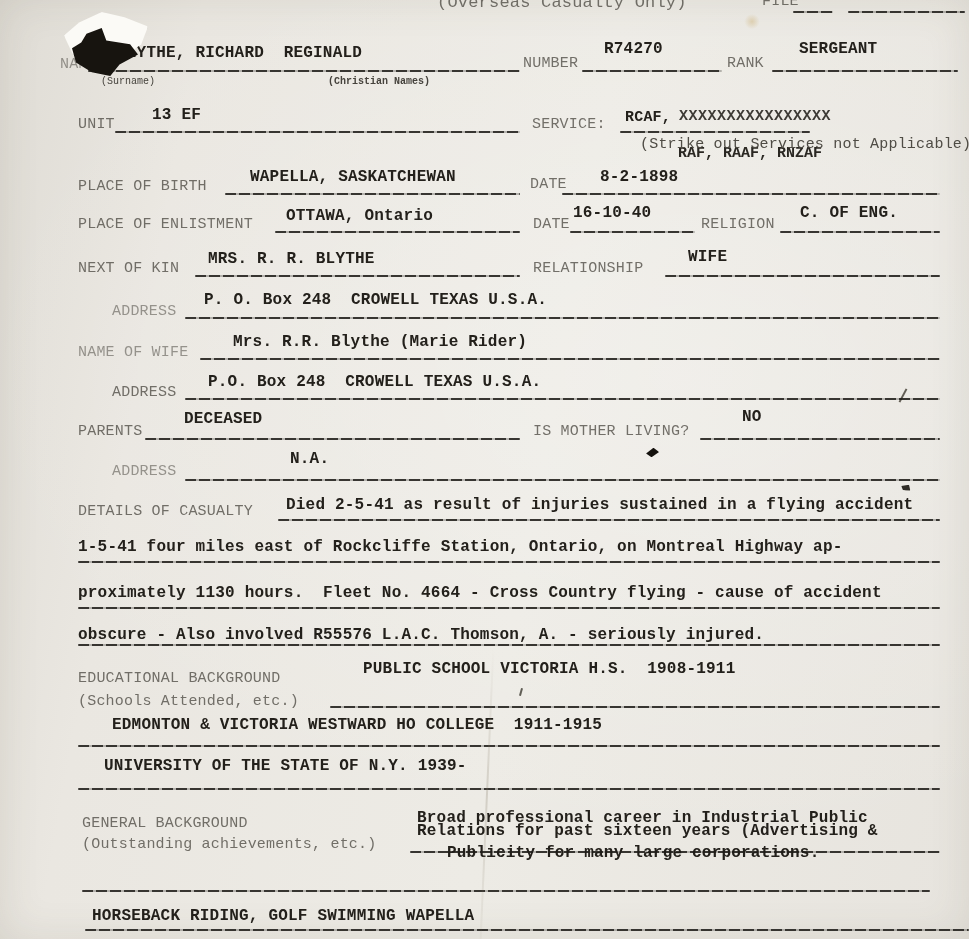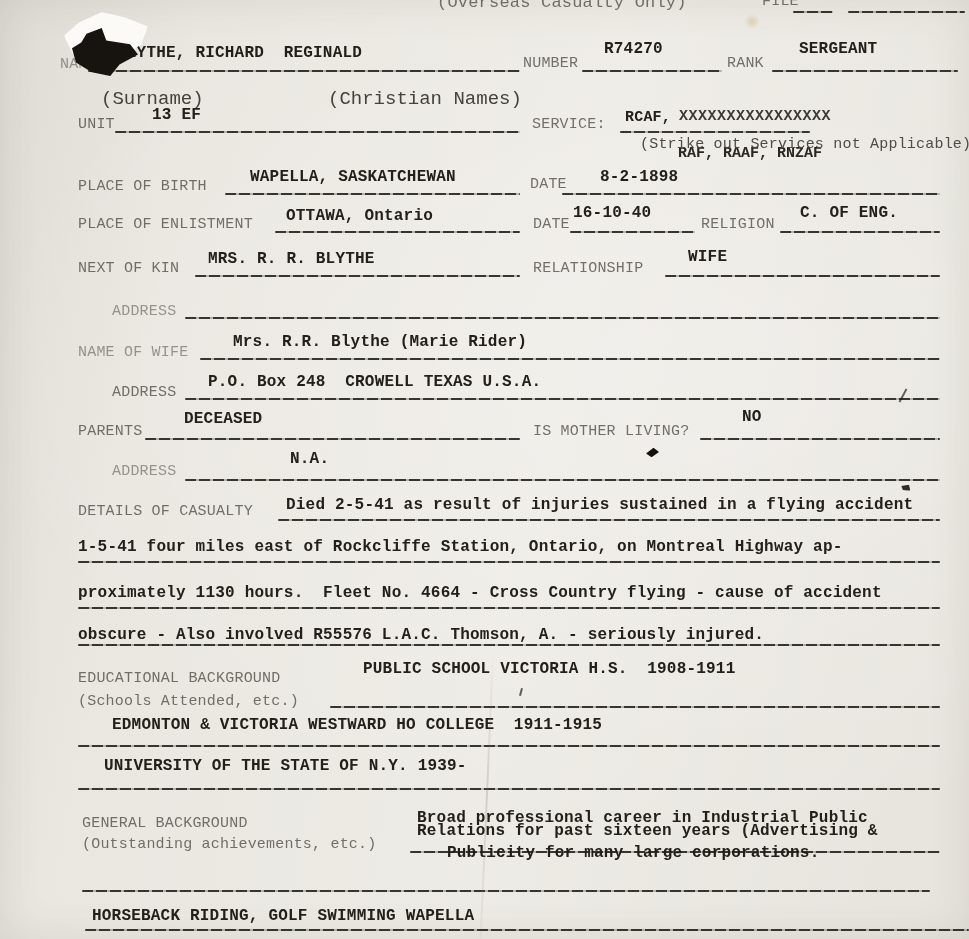--- a/index.html
+++ b/index.html
@@ -7,21 +7,21 @@
     position:relative;
     width:969px;height:939px;
     overflow:hidden;
     background:
       radial-gradient(1200px 800px at 70% 40%, rgba(255,255,255,.25), rgba(0,0,0,0) 60%),
       linear-gradient(100deg,#dfdcd5 0%, #eae7e1 18%, #edebe5 55%, #e7e4de 100%);
     box-shadow:inset 0 0 40px rgba(90,80,60,.12);
     font-family:"Liberation Mono", monospace;
   }
   .lbl{position:absolute;font-size:15px;color:#4f4c45;white-space:pre;letter-spacing:.2px;}
-  .cap{position:absolute;font-size:19px;color:#45423c;white-space:pre;margin-top:12px;}
+  .cap{position:absolute;font-size:10px;color:#45423c;white-space:pre;}
   .val{position:absolute;font-size:16px;font-weight:700;color:#23201b;white-space:pre;letter-spacing:.2px;}
   .f1{opacity:.78;}
   .f2{opacity:.55;}
   .rule{position:absolute;height:2px;border-radius:1px;
     background:repeating-linear-gradient(90deg, rgba(30,28,24,.88) 0 11px, rgba(30,28,24,.28) 11px 14px);}
   .xwrap{position:absolute;white-space:pre;}
   .xwrap span{font-size:15px;font-weight:700;color:#2a2722;white-space:pre;display:block;}
   .xwrap .xover{position:absolute;left:1px;top:-1px;letter-spacing:.5px;opacity:.9;}
   .hole-white{position:absolute;left:64px;top:12px;width:84px;height:52px;background:#fbfaf6;
     clip-path:polygon(18% 20%,45% 0,72% 10%,100% 28%,92% 62%,70% 88%,40% 100%,10% 80%,0 45%);
@@ -55,21 +55,21 @@
   <div class="lbl f2" style="left:60px;top:56px;">NAME</div>
   <div class="val" style="left:117px;top:44px;">BLYTHE, RICHARD  REGINALD</div>
   <div class="rule" style="left:88px;top:70px;width:432px;"></div>
   <div class="lbl f1" style="left:523px;top:55px;">NUMBER</div>
   <div class="val" style="left:604px;top:40px;">R74270</div>
   <div class="rule" style="left:582px;top:70px;width:140px;"></div>
   <div class="lbl f1" style="left:727px;top:55px;">RANK</div>
   <div class="val" style="left:799px;top:40px;">SERGEANT</div>
   <div class="rule" style="left:772px;top:70px;width:186px;"></div>
   <div class="cap" style="left:101px;top:76px;">(Surname)</div>
-  <div class="cap" style="left:328px;top:76px;">(Christian Names)</div>
+  <div class="cap" style="left:328px;top:76px;font-weight:bold;">(Christian Names)</div>
 
   <div class="hole-white"></div>
   <div class="hole-black"></div>
   <div class="stain"></div>
 
   <div class="lbl f1" style="left:78px;top:116px;">UNIT</div>
   <div class="val" style="left:152px;top:106px;">13 EF</div>
   <div class="rule" style="left:115px;top:131px;width:405px;"></div>
   <div class="lbl f1" style="left:532px;top:116px;">SERVICE:</div>
   <div class="val" style="left:625px;top:109px;font-size:15px;">RCAF,</div>
@@ -98,20 +98,21 @@
   <div class="rule" style="left:780px;top:231px;width:160px;"></div>
 
   <div class="lbl f1" style="left:78px;top:260px;">NEXT OF KIN</div>
   <div class="val" style="left:208px;top:250px;">MRS. R. R. BLYTHE</div>
   <div class="rule" style="left:195px;top:275px;width:325px;"></div>
   <div class="lbl f1" style="left:533px;top:260px;">RELATIONSHIP</div>
   <div class="val" style="left:688px;top:248px;">WIFE</div>
   <div class="rule" style="left:665px;top:275px;width:275px;"></div>
 
   <div class="lbl f2" style="left:112px;top:303px;">ADDRESS</div>
+  <div class="val" style="left:204px;top:291px;">P. O. Box 248  CROWELL TEXAS U.S.A.</div>
   <div class="rule" style="left:185px;top:317px;width:755px;"></div>
 
   <div class="lbl f2" style="left:78px;top:344px;">NAME OF WIFE</div>
   <div class="val" style="left:233px;top:333px;">Mrs. R.R. Blythe (Marie Rider)</div>
   <div class="rule" style="left:200px;top:358px;width:740px;"></div>
   <div class="slash"></div>
 
   <div class="lbl f1" style="left:112px;top:384px;">ADDRESS</div>
   <div class="val" style="left:208px;top:373px;">P.O. Box 248  CROWELL TEXAS U.S.A.</div>
   <div class="rule" style="left:185px;top:398px;width:755px;"></div>

